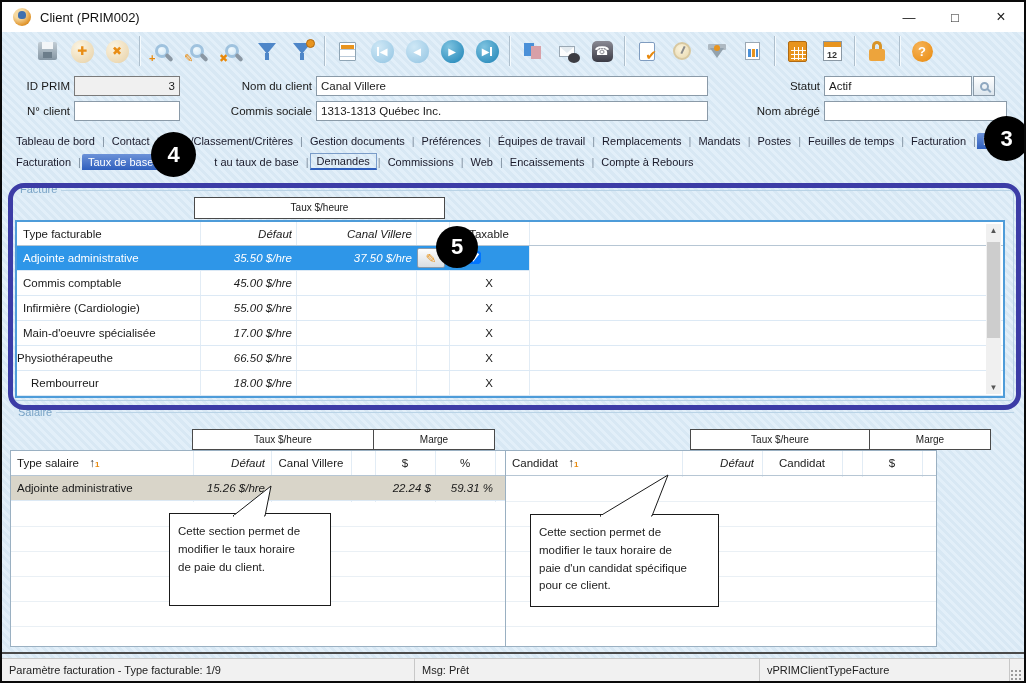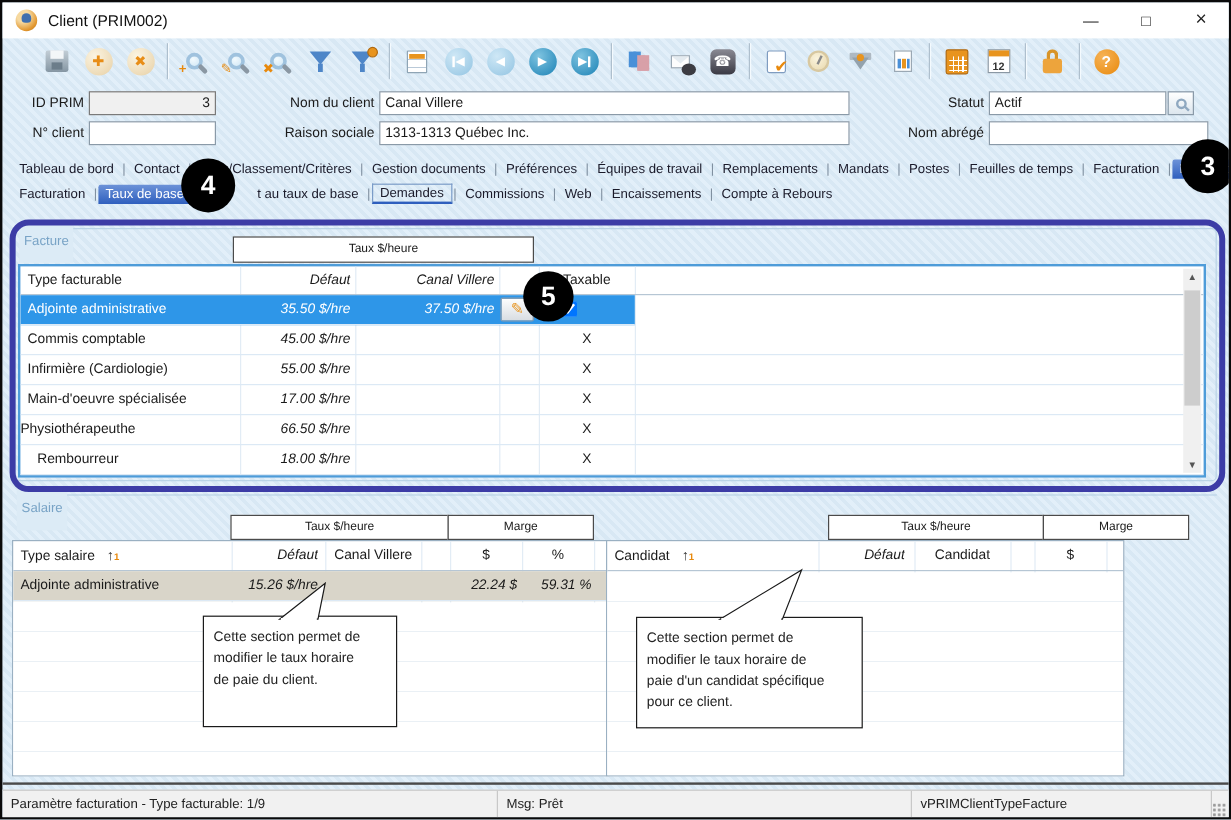--- a/index.html
+++ b/index.html
@@ -103,21 +103,21 @@
   
   .tabrow { display:flex; align-items:center; height:20px; padding-left:8px; white-space:nowrap; }
   .tab { padding:2px 6px; color:#1a1a2a; font-size:11px; }
   .tab.sel { background:linear-gradient(#6c92d8,#2f5fbe); color:#fff; border-radius:2px 2px 0 0; }
   .tabsep { color:#8090a0; padding:0 1px; font-size:11px; }
   .tab.boxed { border:1px solid #7a9cc8; border-bottom:2px solid #2f5fbe; padding:1px 6px; }
   .tab.offset-label { padding-left:55px; }
 
   
   .purple-rect { left:6px; top:181px; width:1013px; height:227px; border:5px solid #3c3ca6; border-radius:16px; z-index:6; pointer-events:none; }
-  .gbox-label { color:#78a3c6; font-size:11px; background:#dcebf6; padding:12px 4px; z-index:3; }
+  .gbox-label { color:#78a3c6; font-size:11px; background:#dcebf6; padding:0 4px; z-index:3; }
   .gbox-line { height:1px; background:#b9d3e6; }
   .gbox-border { border:1px solid #b9d3e6; border-radius:4px; }
 
   .spanbox { background:#fff; border:1px solid #4a4a4a; text-align:center; line-height:19px; font-size:10px; z-index:2; }
 
   
   .dtable { background:#fff; border:2px solid #4e9cd9; z-index:2; overflow:hidden; }
   .vline { position:absolute; top:0; bottom:0; width:1px; background:#e2ecf5; }
   .trow { position:absolute; left:0; width:100%; height:25px; border-bottom:1px solid #dce9f5; }
   .thead-row { position:absolute; left:0; top:0; width:100%; height:24px; border-bottom:1px solid #b6c6d4; }
@@ -305,21 +305,21 @@
       </div>
   </div>
 
   <div class="abs flabel" style="left:10px;top:75px;width:58px">ID PRIM</div>
   <div class="abs finput ro" style="left:72px;top:74px;width:106px">3</div>
   <div class="abs flabel" style="left:10px;top:100px;width:58px">N° client</div>
   <div class="abs finput" style="left:72px;top:99px;width:106px"></div>
 
   <div class="abs flabel" style="left:210px;top:75px;width:100px">Nom du client</div>
   <div class="abs finput" style="left:314px;top:74px;width:392px">Canal Villere</div>
-  <div class="abs flabel" style="left:210px;top:100px;width:100px">Raison sociale</div>
+  <div class="abs flabel" style="left:210px;top:100px;width:100px">Commis sociale</div>
   <div class="abs finput" style="left:314px;top:99px;width:392px">1313-1313 Québec Inc.</div>
 
   <div class="abs flabel" style="left:728px;top:75px;width:90px">Statut</div>
   <div class="abs finput" style="left:822px;top:74px;width:148px">Actif</div>
   <div class="abs lookup-btn" style="left:971px;top:74px">
       <div class="mag-mini"></div>
     </div>
   <div class="abs flabel" style="left:728px;top:100px;width:90px">Nom abrégé</div>
   <div class="abs finput" style="left:822px;top:99px;width:183px"></div>
 

